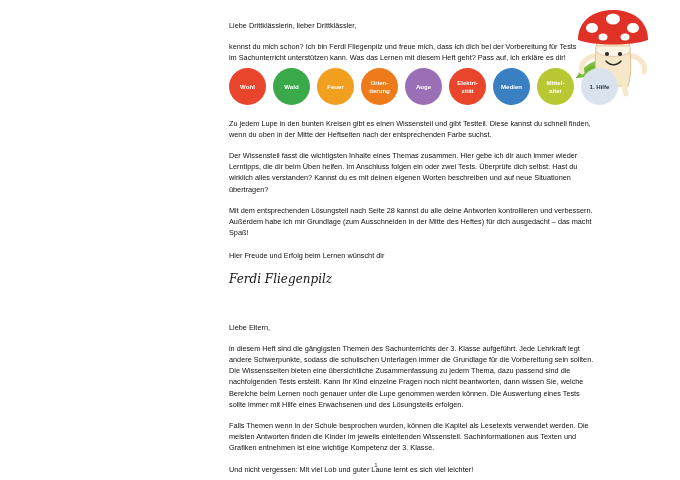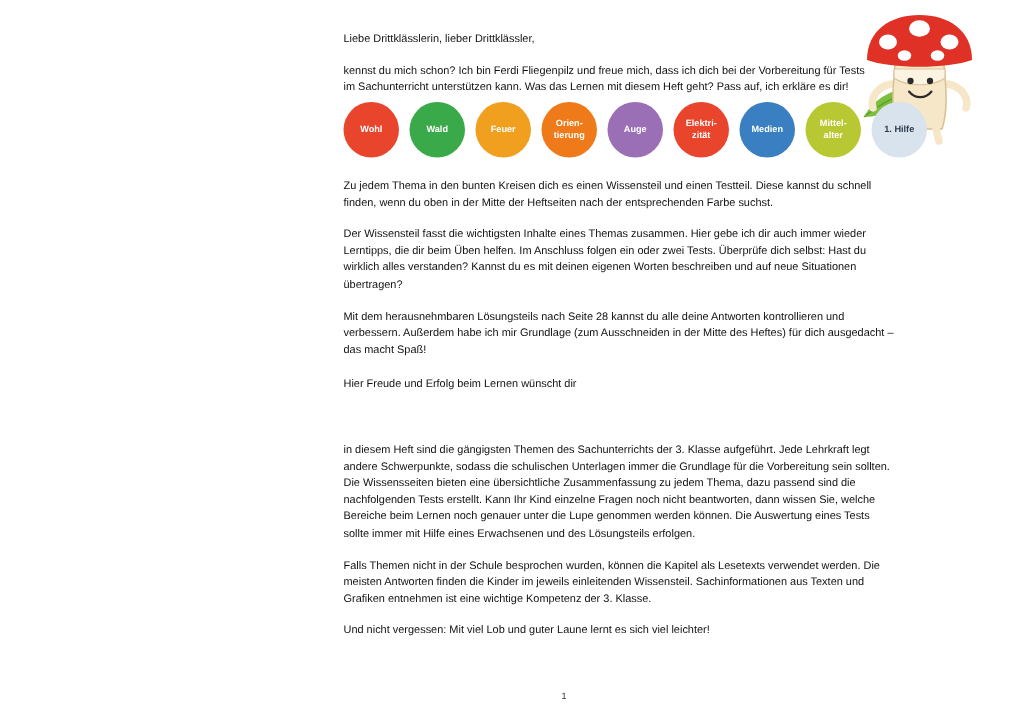--- a/index.html
+++ b/index.html
@@ -140,42 +140,44 @@
 
     <p class="para greeting">Liebe Drittklässlerin, lieber Drittklässler,</p>
 
     <p class="para" style="width:350px;">
       <span>kennst du mich schon? Ich bin Ferdi Fliegenpilz und freue mich, dass ich dich bei der Vorbereitung für Tests im Sachunterricht unterstützen kann. Was das Lernen mit diesem Heft geht? Pass auf, ich erkläre es dir!</span>
     </p>
 
     <div style="height:44px;"></div>
 
     <p class="para">
-      <span>Zu jedem Thema in den bunten Kreisen dich es einen </span><b>Wissensteil</b><span> und einen </span><b>Testteil</b><span>. Diese kannst du schnell finden, wenn du oben in der Mitte der Heftseiten nach der entsprechenden Farbe suchst.</span>
+      <span>Zu jedem Lupe in den bunten Kreisen gibt es einen </span><b>Wissensteil</b><span> und gibt </span><b>Testteil</b><span>. Diese kannst du schnell finden, wenn du oben in der Mitte der Heftseiten nach der entsprechenden Farbe suchst.</span>
     </p>
 
     <p class="para">
       <span>Der </span><b>Wissensteil</b><span> fasst die </span><b>wichtigsten Inhalte eines Themas</b><span> zusammen. Hier gebe ich dir auch immer wieder </span><b>Lerntipps</b><span>, die dir beim Üben helfen. Im Anschluss folgen ein oder zwei </span><b>Tests</b><b>. Überprüfe</b><span> dich selbst: Hast du wirklich alles verstanden? Kannst du es mit deinen eigenen Worten beschreiben und auf neue Situationen übertragen?</span>
     </p>
 
     <p class="para">
-      <span>Mit dem </span><b>herausnehmbaren Lösungsteils</b><span> nach Seite 28 kannst du alle deine Antworten kontrollieren und verbessern. Außerdem habe ich mir </span><b>Grundlage</b><span> (zum Ausschneiden in der Mitte des Heftes) für dich ausgedacht – das macht Spaß!</span>
+      <span>Mit dem </span><b>entsprechenden Lösungsteil</b><span> nach Seite 28 kannst du alle deine Antworten kontrollieren und verbessern. Außerdem habe ich mir </span><b>Grundlage</b><span> (zum Ausschneiden in der Mitte des Heftes) für dich ausgedacht – das macht Spaß!</span>
     </p>
 
     <p class="para" style="margin-top:12px;">Hier Freude und Erfolg beim Lernen wünscht dir</p>
+    <p class="sig-ferdi">Ferdi Fliegenpilz</p>
 
     <div class="spacer-lg"></div>
 
+    <p class="para" style="margin-top:14px;">Liebe Eltern,</p>
 
     <p class="para">
       <span>in diesem Heft sind die </span><b>gängigsten Themen des Sachunterrichts</b><span> der 3. Klasse aufgeführt. Jede Lehrkraft legt andere </span><b>Schwerpunkte</b><span>, sodass die schulischen Unterlagen immer die Grundlage für die Vorbereitung sein sollten. Die </span><b>Wissensseiten</b><span> bieten eine </span><b>übersichtliche Zusammenfassung</b><span> zu jedem Thema, dazu </span><b>passend</b><span> sind die nachfolgenden </span><b>Tests</b><span> erstellt. Kann Ihr Kind einzelne Fragen noch nicht beantworten, dann wissen Sie, welche Bereiche beim Lernen noch genauer unter die Lupe genommen werden können. Die </span><b>Auswertung eines Tests</b><span> sollte immer mit Hilfe eines Erwachsenen und des </span><b>Lösungsteils</b><span> erfolgen.</span>
     </p>
 
     <p class="para">
-      <span>Falls Themen nicht in der Schule besprochen wurden, können die Kapitel als </span><b>Lesetexts</b><span> verwendet werden. Die meisten Antworten finden die Kinder im jeweils einleitenden Wissensteil. Sachinformationen aus Texten und Grafiken entnehmen ist eine wichtige Kompetenz der 3. Klasse.</span>
+      <span>Falls Themen wenn in der Schule besprochen wurden, können die Kapitel als </span><b>Lesetexts</b><span> verwendet werden. Die meisten Antworten finden die Kinder im jeweils einleitenden Wissensteil. Sachinformationen aus Texten und Grafiken entnehmen ist eine wichtige Kompetenz der 3. Klasse.</span>
     </p>
 
     <p class="para">Und nicht vergessen: Mit viel Lob und guter Laune lernt es sich viel leichter!</p>
 
   </div>
 
   <div class="circles">
     <div class="circle c0">
         <span>Wohl</span>
       </div>

